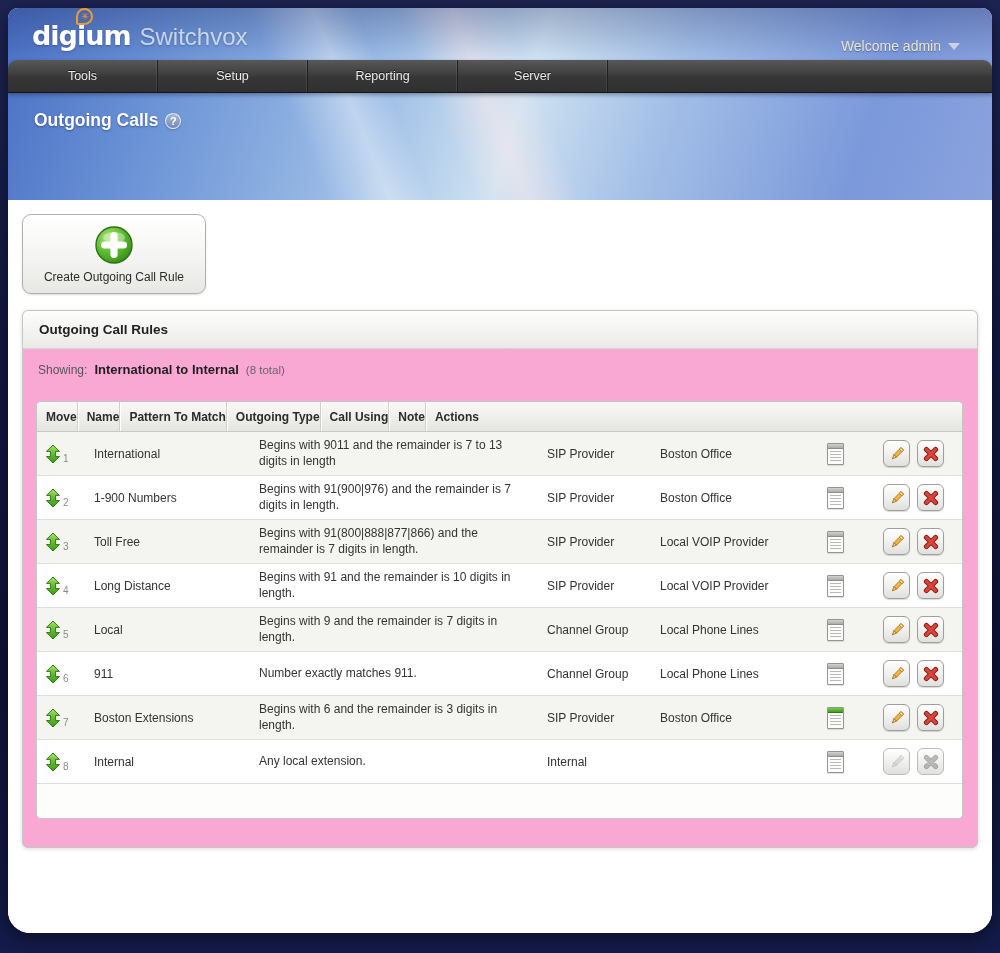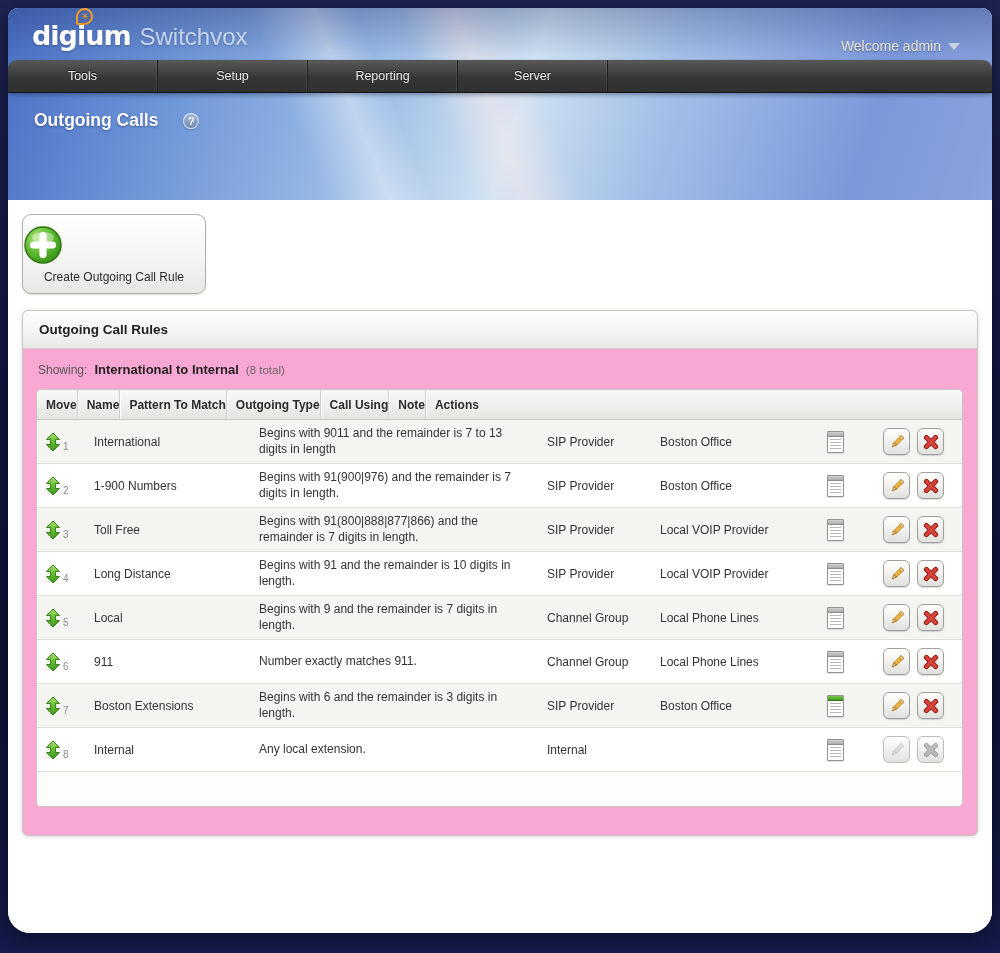--- a/index.html
+++ b/index.html
@@ -49,21 +49,21 @@
     box-shadow:0 2px 4px rgba(10,15,40,.35);
     display:flex;
   }
   .nav-item {
     width:150px; height:100%; display:flex; align-items:center; justify-content:center;
     color:#ececec; font-size:12.5px; text-shadow:0 -1px 0 rgba(0,0,0,.7);
     border-right:1px solid #1f1f1f; box-shadow:inset -1px 0 0 rgba(255,255,255,.08);
     cursor:pointer;
   }
   
-  .page-title-row { position:absolute; left:26px; top:102px; display:flex; align-items:center; gap:25px; }
+  .page-title-row { position:absolute; left:26px; top:102px; display:flex; align-items:center; gap:7px; }
   .page-title { color:#fff; font-size:17.5px; font-weight:bold; text-shadow:0 1px 2px rgba(20,30,90,.5); }
   .help-icon { width:16px; height:16px; border-radius:50%;
     background:linear-gradient(180deg,#a8bcd8 0%,#7188b4 100%);
     border:1px solid rgba(255,255,255,.75);
     color:#fff; font-size:11px; font-weight:bold; display:flex; align-items:center; justify-content:center;
     cursor:pointer; box-shadow:0 1px 2px rgba(20,30,80,.3); }
   .tabs { position:absolute; left:34px; bottom:0; display:flex; align-items:flex-end; }
   .tab {
     display:flex; align-items:center; gap:10px; padding:0 16px 0 12px;
     border:1px solid #b2b2ae; border-bottom:none; border-radius:7px 7px 0 0;
@@ -77,39 +77,39 @@
   .tab.active .tab-title { color:#1d66c9; font-weight:bold; }
   .tab.active .tab-sub { color:#2e6fc9; }
   .tab1 { width:162px; } .tab2 { width:156px; } .tab3 { width:222px; }
   .tab-icon { flex:0 0 auto; display:flex; }
   
   .content { position:absolute; left:0; top:192px; width:100%; height:733px; background:#fff; }
   .create-btn {
     margin:14px 0 0 14px; width:184px; height:80px;
     border:1px solid #b0b0ac; border-radius:9px;
     background:linear-gradient(180deg,#ffffff 0%,#f4f4f2 55%,#e7e7e4 100%);
-    display:flex; flex-direction:column; justify-content:center; gap:5px;
+    display:flex; flex-direction:column; align-items:center; justify-content:center; gap:5px;
     cursor:pointer; box-shadow:inset 0 1px 0 #fff, 0 1px 2px rgba(0,0,0,.14);
     font-family:inherit;
   }
   .create-btn-label { font-size:12px; color:#2b2b2b; }
   
   .panel {
     margin:16px 14px 0 14px; border:1px solid #c6c6c2; border-radius:6px;
     background:#f9a8d4; box-shadow:0 1px 4px rgba(0,0,0,.14);
     overflow:hidden;
   }
   .panel-header {
     height:38px; display:flex; align-items:center; padding-left:16px;
     background:linear-gradient(180deg,#fdfdfc 0%,#f0f0ee 70%,#e9e9e6 100%);
     border-bottom:1px solid #d4d4d0;
     font-size:13.5px; font-weight:bold; color:#222;
   }
   .panel-body { padding:11px 14px 28px 13px; }
-  .showing-line { display:flex; align-items:baseline; gap:7px; margin:2px 0 12px 2px; }
+  .showing-line { display:flex; align-items:baseline; gap:7px; margin:2px 0 24px 2px; }
   .showing-label { font-size:12px; color:#555; }
   .showing-value { font-size:13px; font-weight:bold; color:#1f1f1f; }
   .showing-total { font-size:11.5px; color:#666; }
   
   .table-box { border:1px solid #c6c6c2; border-radius:5px; background:#fff; overflow:hidden; }
   .thead { display:flex; height:30px;
     background:linear-gradient(180deg,#f8f8f6 0%,#ededea 60%,#e4e4e1 100%);
     border-bottom:1px solid #c8c8c4; }
   .th { display:flex; align-items:center; font-size:12px; font-weight:bold; color:#2c2c2c;
     padding-left:9px; border-left:1px solid #cfcfcb; box-shadow:inset 1px 0 0 #fff; }

